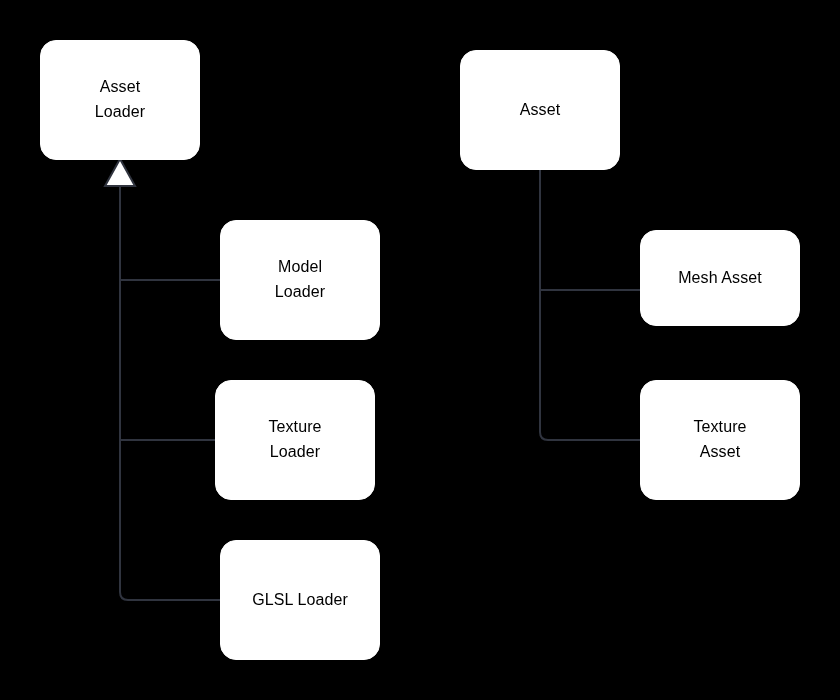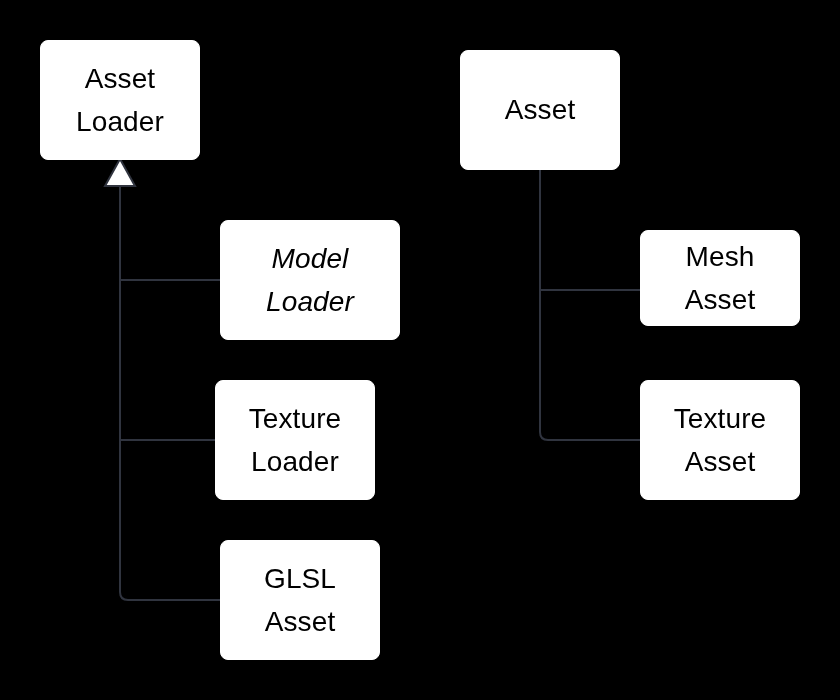--- a/index.html
+++ b/index.html
@@ -22,27 +22,27 @@
     top: 0;
     width: 840px;
     height: 700px;
     pointer-events: none;
   }
   .node-box {
     position: absolute;
     box-sizing: border-box;
     background: #ffffff;
     border: 1px solid #ffffff;
-    border-radius: 8px;
+    border-radius: 16px;
     display: flex;
     align-items: center;
     justify-content: center;
     text-align: center;
     color: #000000;
-    font-size: 28px;
+    font-size: 16px;
     line-height: 1.55;
     font-weight: 400;
     letter-spacing: 0.1px;
     padding: 4px 14px;
   }
   .node-label {
     display: block;
     white-space: pre-line;
   }
 </style>
@@ -64,32 +64,32 @@
     <path d="M 540 170 L 540 432 Q 540 440 548 440 L 640 440" fill="none" stroke="#30343f" stroke-width="2" stroke-linecap="butt" stroke-linejoin="round"></path>
 
     <path d="M 540 290 L 640 290" fill="none" stroke="#30343f" stroke-width="2" stroke-linecap="butt"></path>
   </svg>
 
   <div class="node-box" style="left:40px; top:40px; width:160px; height:120px;">
     <span class="node-label">Asset
 Loader</span>
   </div>
 
-  <div class="node-box" style="left:220px; top:220px; width:180px; height:120px;font-style:italic;">
+  <div class="node-box" style="left:220px; top:220px; width:160px; height:120px;">
     <span class="node-label">Model
 Loader</span>
   </div>
 
   <div class="node-box" style="left:215px; top:380px; width:160px; height:120px;">
     <span class="node-label">Texture
 Loader</span>
   </div>
 
   <div class="node-box" style="left:220px; top:540px; width:160px; height:120px;">
-    <span class="node-label">GLSL Asset</span>
+    <span class="node-label">GLSL Loader</span>
   </div>
 
   <div class="node-box" style="left:460px; top:50px; width:160px; height:120px;">
     <span class="node-label">Asset</span>
   </div>
 
   <div class="node-box" style="left:640px; top:230px; width:160px; height:96px;">
     <span class="node-label">Mesh Asset</span>
   </div>
 

